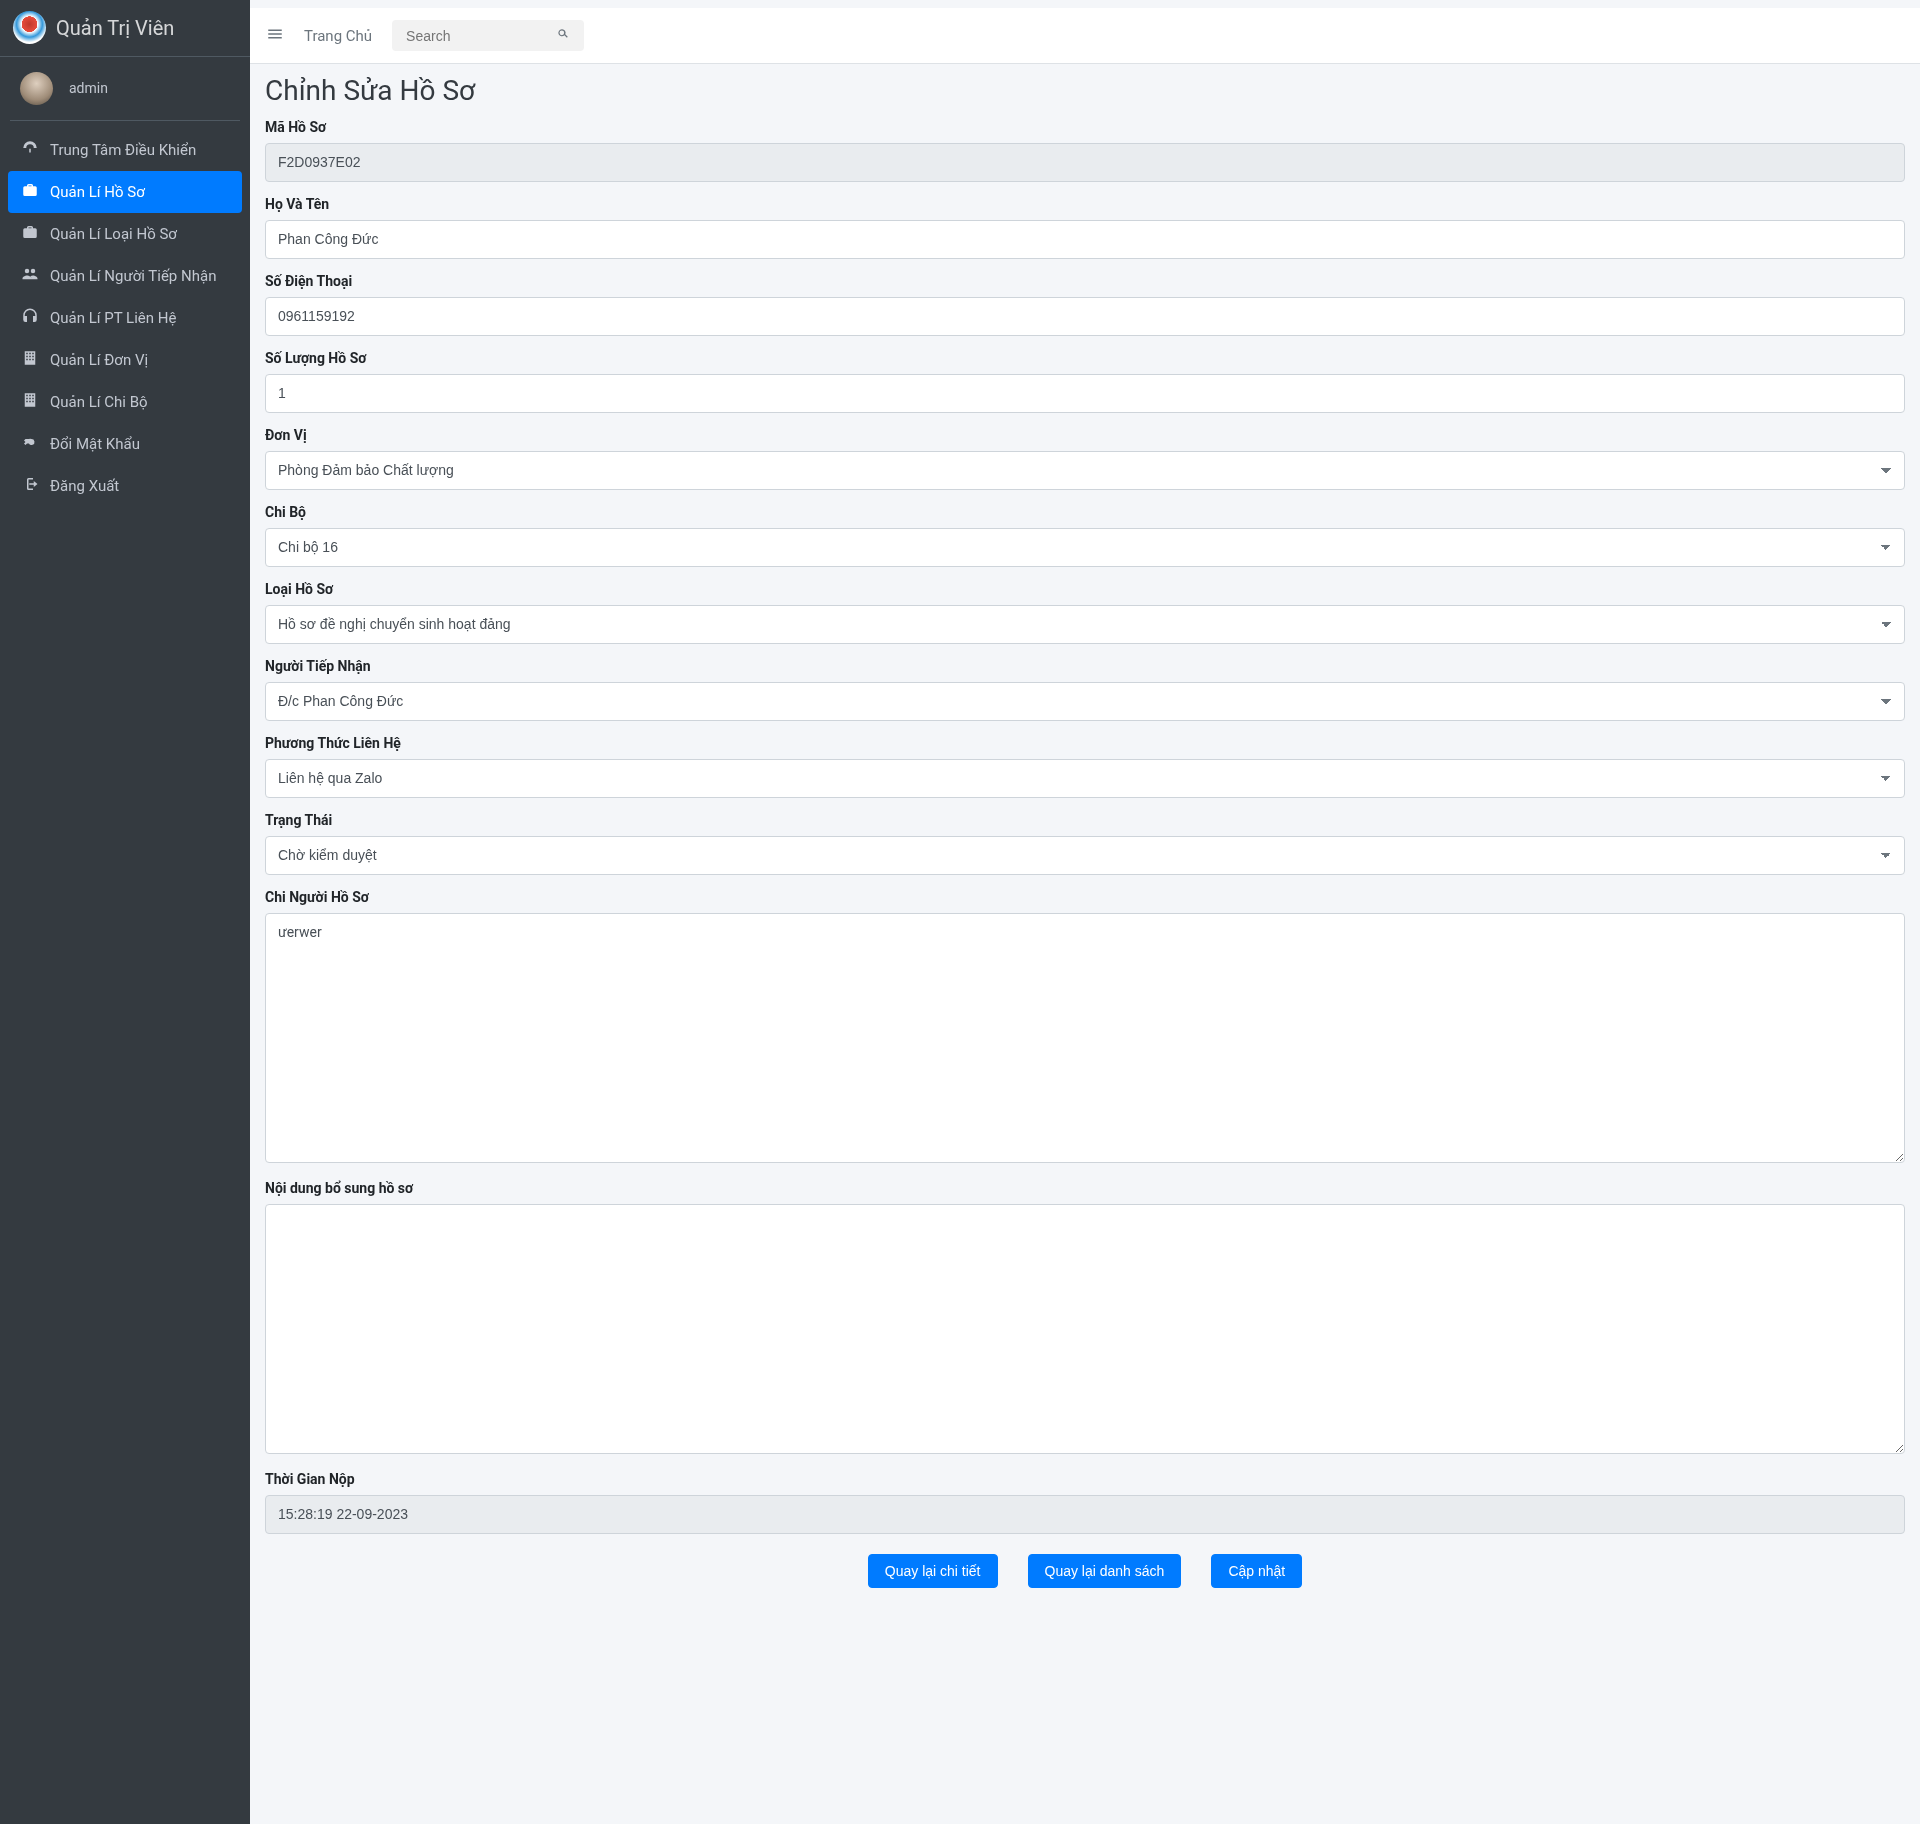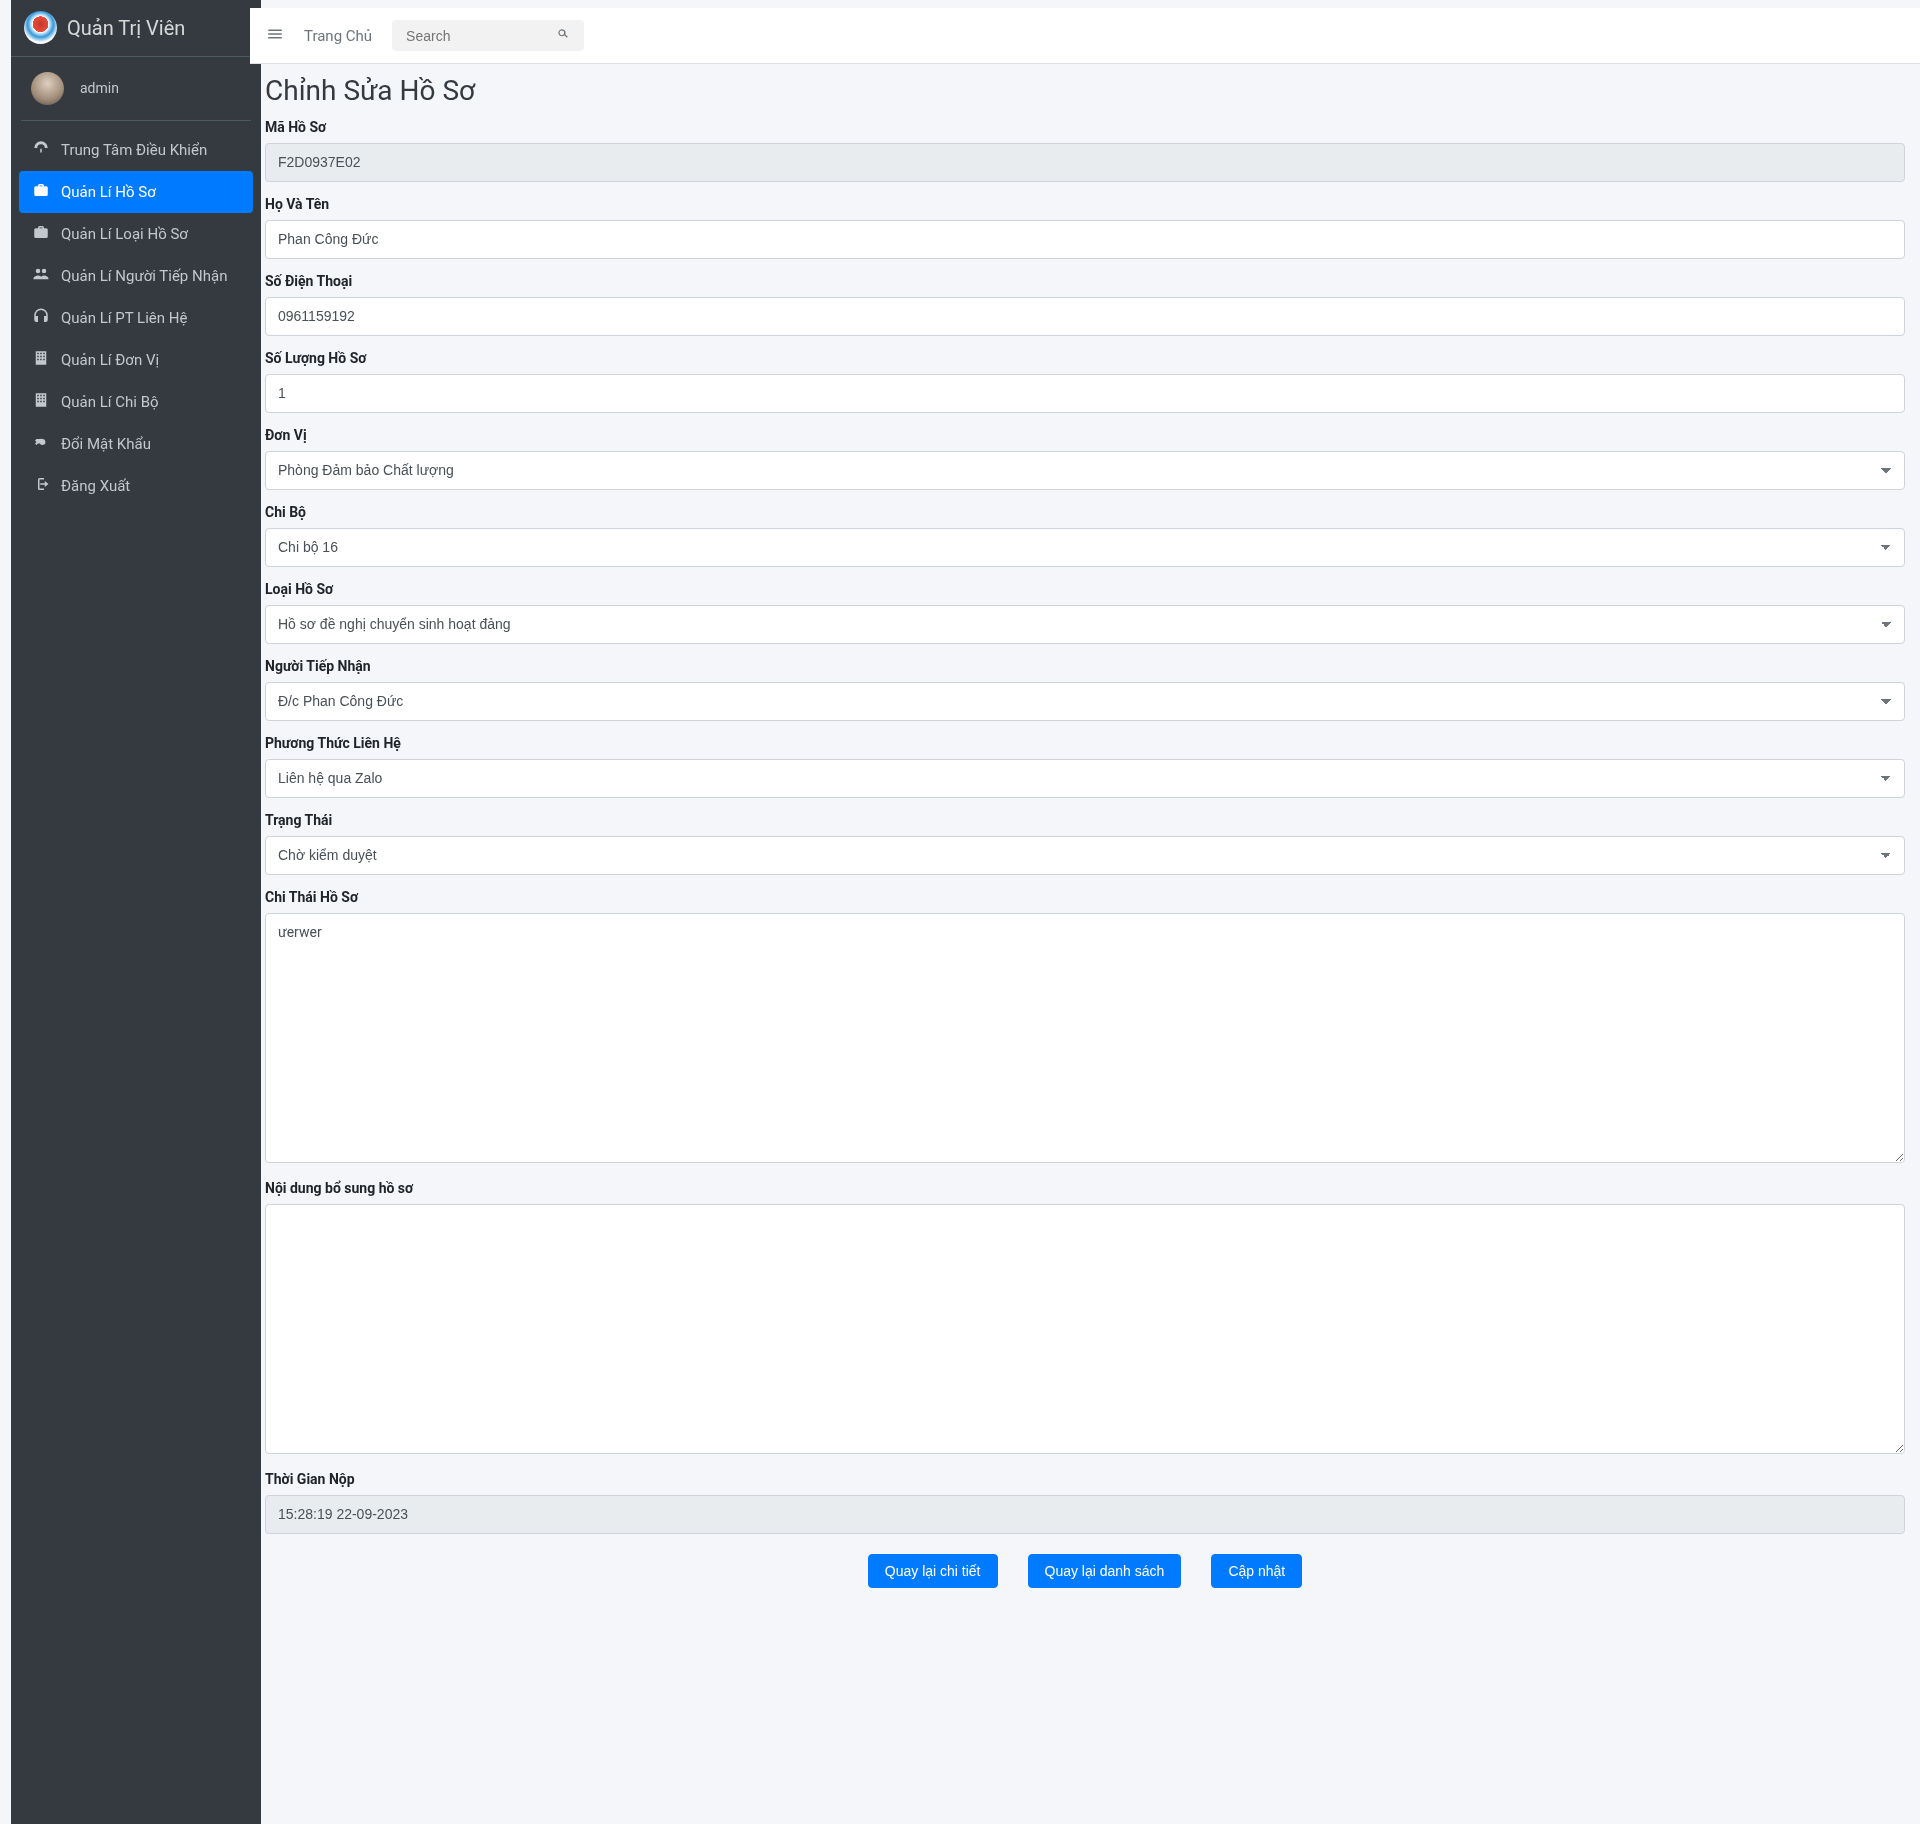--- a/index.html
+++ b/index.html
@@ -1,20 +1,20 @@
 <!DOCTYPE html>
 <html><head>
 <meta charset="utf-8">
 <style>
   * { box-sizing: border-box; }
   html, body { margin: 0; padding: 0; font-family: -apple-system, BlinkMacSystemFont, "Segoe UI", Roboto, "Helvetica Neue", Arial, sans-serif; font-size: 14px; color: #333; }
   body { background: #f4f6f9; width: 1920px; min-height: 1824px; }
 
   
-  .sidebar { position: fixed; top: 0; left: 11px; width: 250px; height: 100%; background: #343a40; color: #c2c7d0; }
+  .sidebar { position: fixed; top: 0; left: 0; width: 250px; height: 100%; background: #343a40; color: #c2c7d0; }
   .brand { display: flex; align-items: center; gap: 10px; padding: 0.8125rem 0.5rem; font-size: 20px; color: rgba(255,255,255,0.8); border-bottom: 1px solid #4f5962; }
   .brand-logo { width: 33px; height: 33px; border-radius: 50%; background: radial-gradient(circle at 50% 40%, #c0392b 0%, #e74c3c 30%, #ffffff 31%, #3498db 50%, #ffffff 70%); margin-left: 6px; }
   .user-panel { display: flex; align-items: center; gap: 16px; padding: 15px 10px; border-bottom: 1px solid #4f5962; margin: 0 10px; }
   .user-avatar { width: 33px; height: 33px; border-radius: 50%; background: radial-gradient(circle at 50% 35%, #decfbf 0%, #9f8c78 60%, #4e463c 100%); }
   .user-name { color: #c2c7d0; }
   .nav { padding: 8px; }
   .nav-item { display: flex; align-items: center; gap: 10px; padding: 10px 12px; border-radius: 4px; color: #c2c7d0; cursor: pointer; font-size: 15px; }
   .nav-item.active { background: #007bff; color: #fff; }
   .nav-item .icon { width: 20px; text-align: center; font-size: 15px; }
 
@@ -212,21 +212,21 @@
   </div>
 
   <div class="form-group">
     <label class="form-label">Trạng Thái</label>
     <select class="form-select">
       <option>Chờ kiểm duyệt</option>
     </select>
   </div>
 
   <div class="form-group">
-    <label class="form-label">Chi Thái Hồ Sơ</label>
+    <label class="form-label">Chi Người Hồ Sơ</label>
     <textarea class="form-textarea" style="">ưerwer</textarea>
   </div>
 
   <div class="form-group">
     <label class="form-label">Nội dung bổ sung hồ sơ</label>
     <textarea class="form-textarea" style=""></textarea>
   </div>
 
   <div class="form-group">
     <label class="form-label">Thời Gian Nộp</label>

